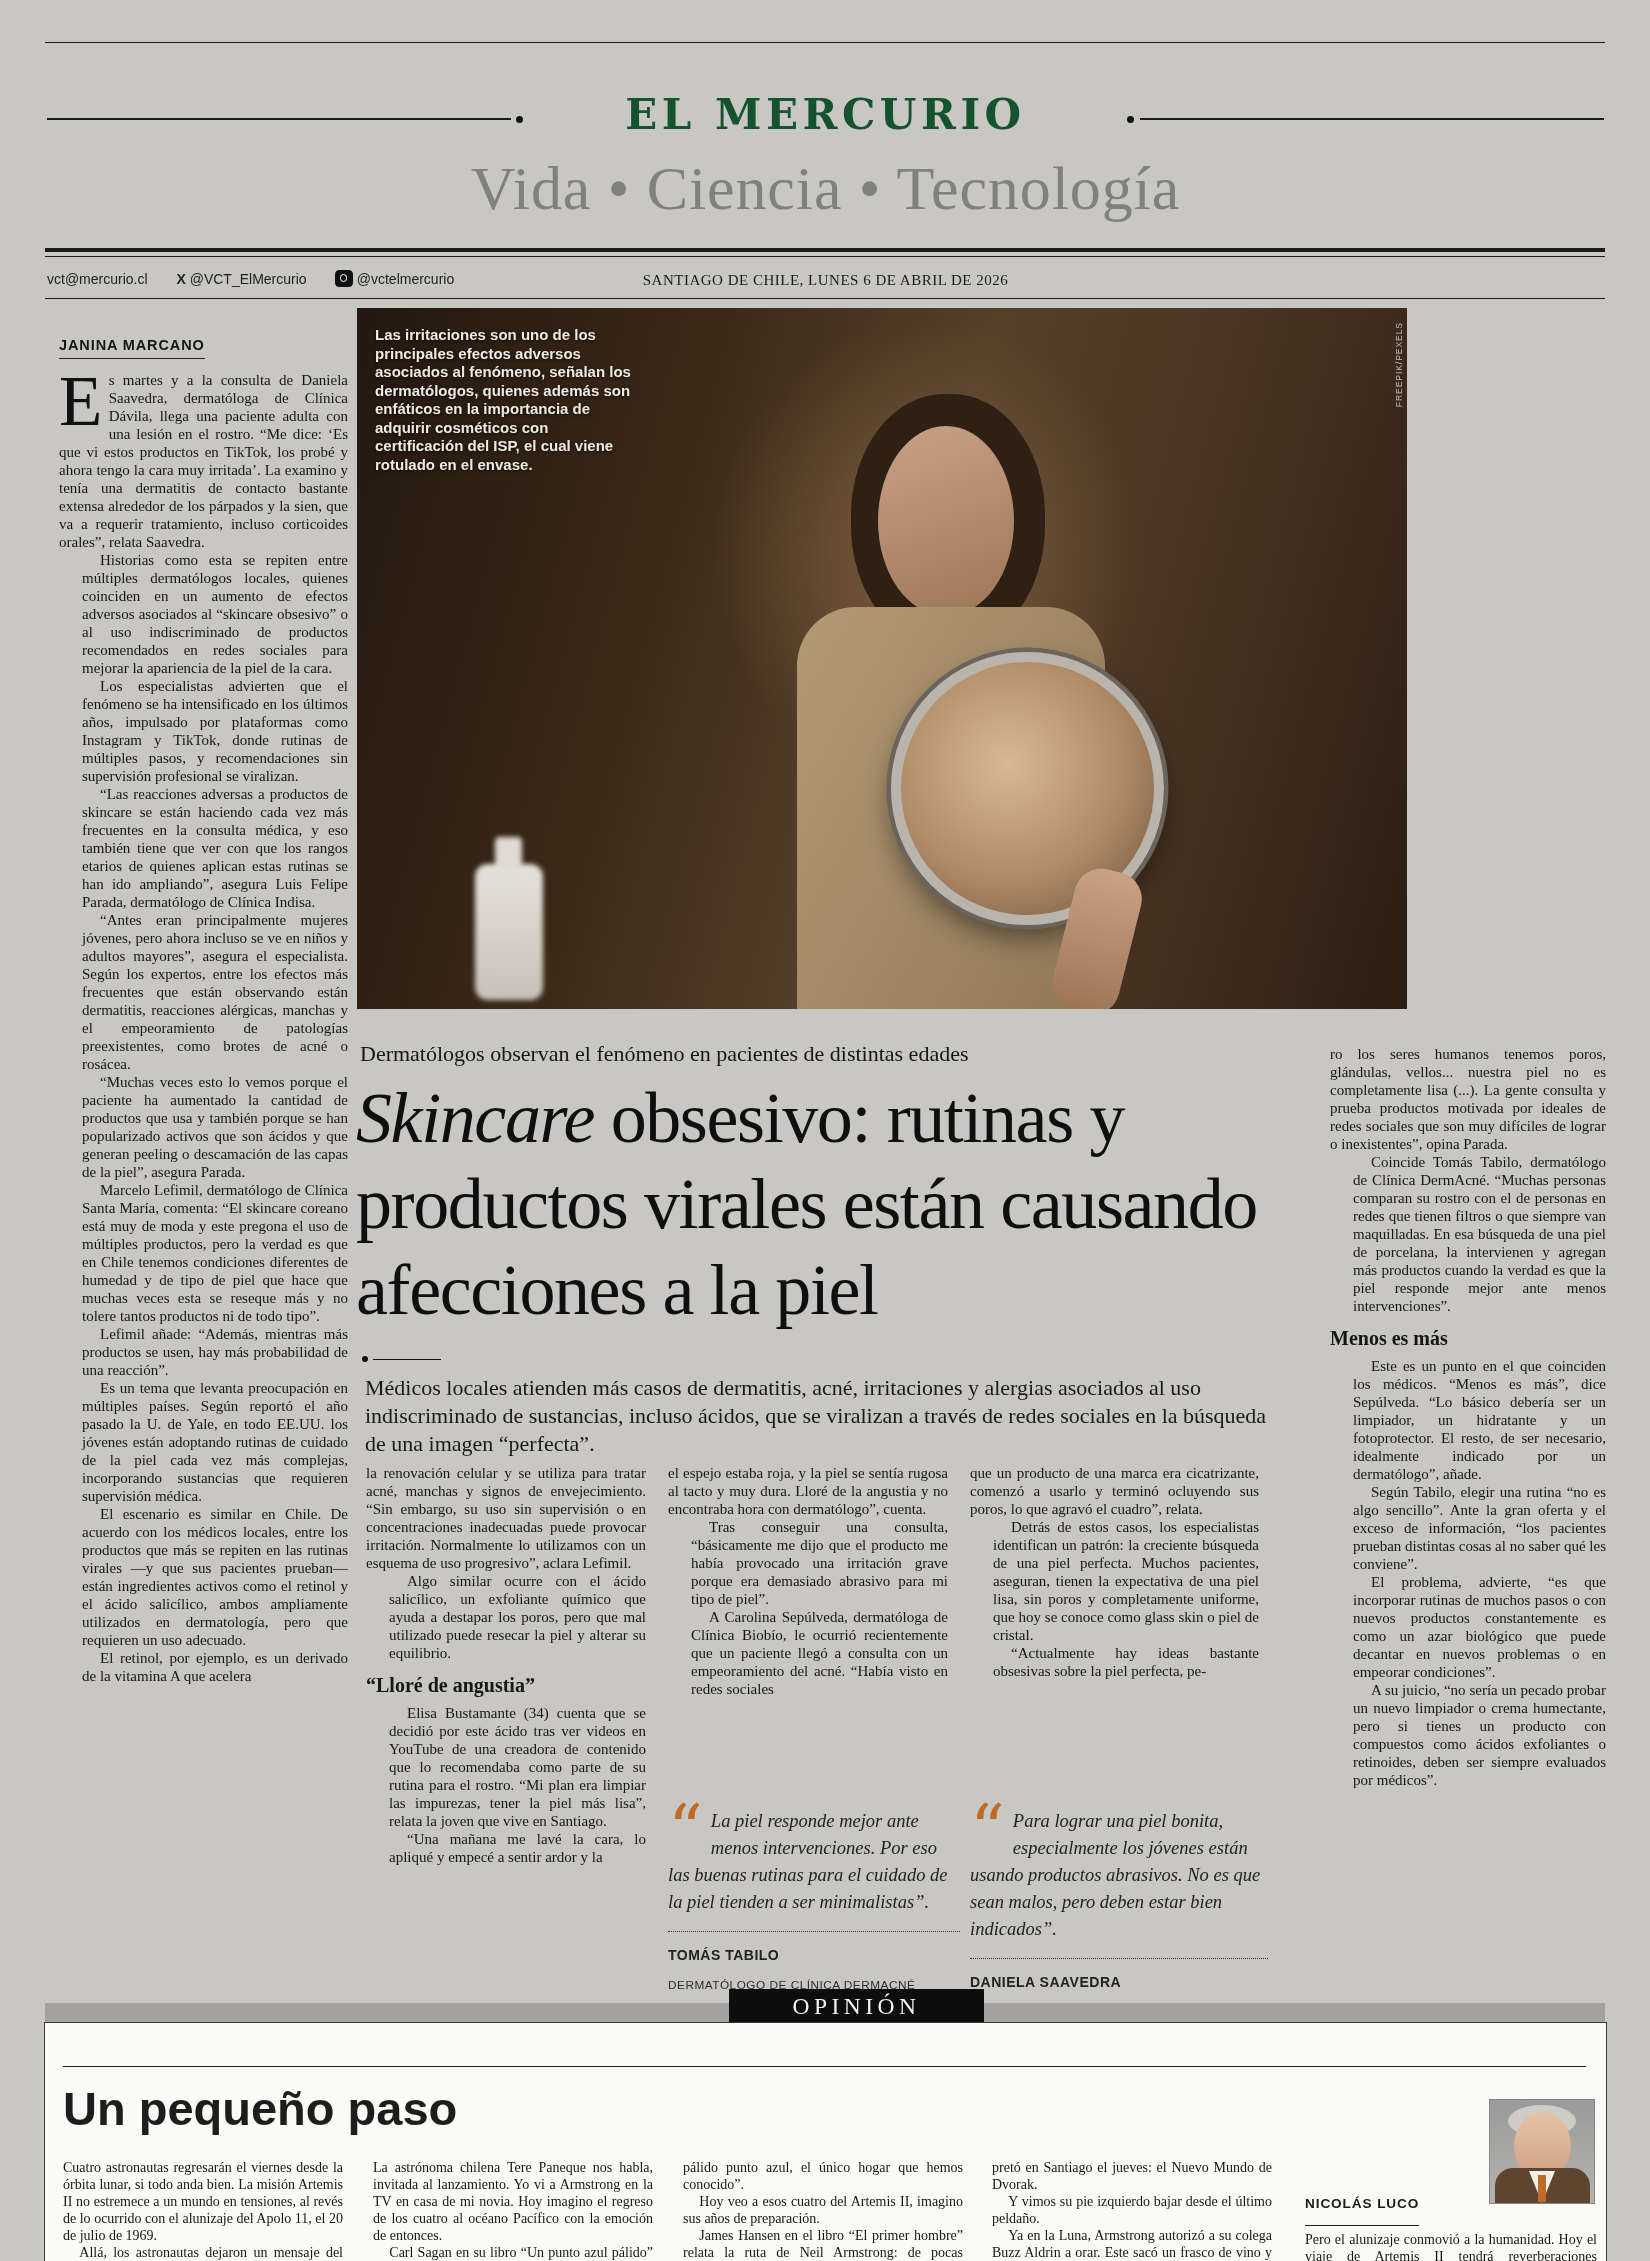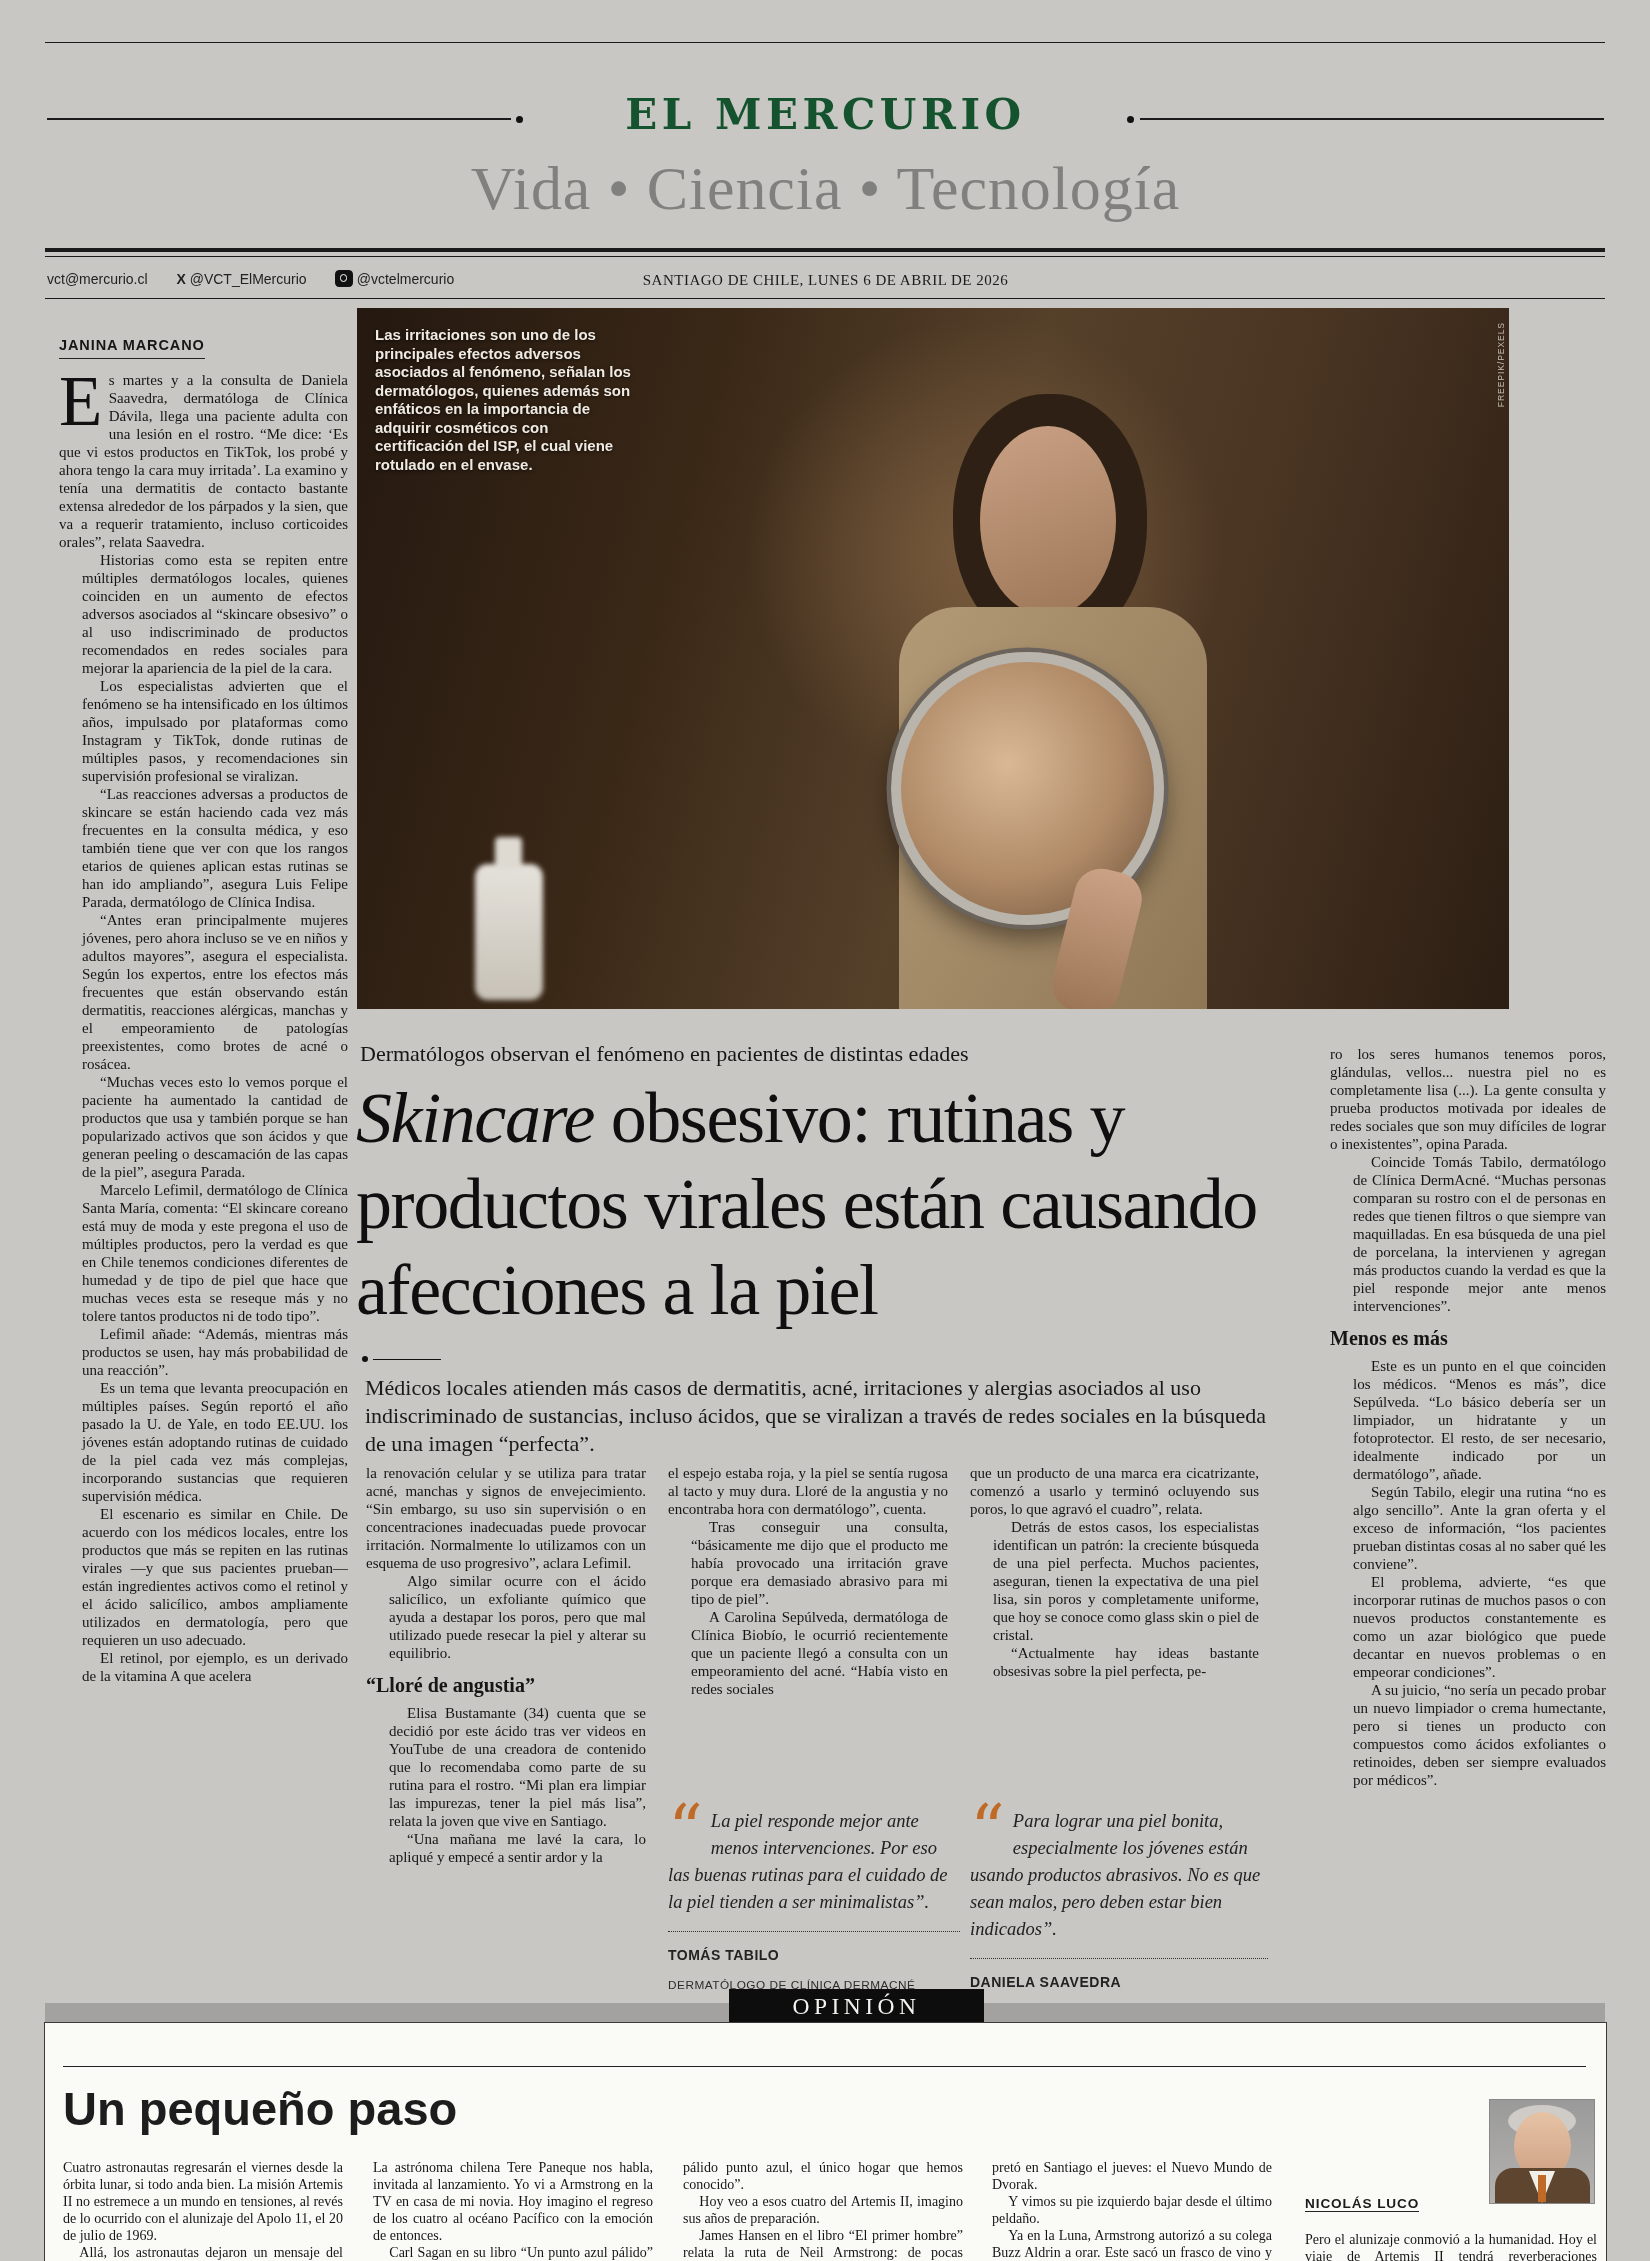--- a/index.html
+++ b/index.html
@@ -17,21 +17,21 @@
   .ig-icon:before{content:"";position:absolute;left:3.2px;top:3.2px;width:5.4px;height:5.4px;border:1.8px solid #fff;border-radius:50%;}
   .dateline{position:absolute;top:272px;left:0;right:0;text-align:center;font-size:15px;letter-spacing:0.5px;font-family:"Liberation Serif",serif;}
   
   .bodycol{position:absolute;text-align:justify;font-size:15px;line-height:18px;color:#161616;overflow:hidden;}
   .bodycol p{margin:0;}
   .bodycol p.ind{text-indent:18px;margin-left:23px;}
   .byline{font-family:"Liberation Sans",sans-serif;font-weight:bold;font-size:14.5px;letter-spacing:0.9px;border-bottom:1.4px solid #222;display:inline-block;padding-bottom:3.6px;margin-bottom:12.7px;}
   .dropcap{float:left;font-size:71px;line-height:54px;padding:2.7px 6.3px 0 0;font-family:"Liberation Serif",serif;color:#111;}
   .subhead{font-weight:bold;font-size:20px;margin:13.6px 0 10px 0;text-indent:0 !important;}
   
-  .photo{position:absolute;left:357px;top:308px;width:1152px;height:701px;overflow:hidden;background:linear-gradient(105deg,#241810 0%,#3a2817 28%,#55402a 52%,#4a3523 72%,#2c1e13 100%);}
+  .photo{position:absolute;left:357px;top:308px;width:1050px;height:701px;overflow:hidden;background:linear-gradient(105deg,#241810 0%,#3a2817 28%,#55402a 52%,#4a3523 72%,#2c1e13 100%);}
   .photo .glow{position:absolute;right:18%;top:-10%;width:55%;height:90%;background:radial-gradient(closest-side,#7a5c3e 0%,rgba(90,66,43,0) 75%);}
   .person{position:absolute;right:253px;top:86px;width:407px;height:615px;}
   .hair{position:absolute;left:104px;top:0;width:194px;height:253px;border-radius:48%;background:#2e2014;}
   .face{position:absolute;left:131px;top:32px;width:136px;height:190px;border-radius:50%;background:linear-gradient(160deg,#caa184,#9c7557);}
   .torso{position:absolute;left:50px;top:213px;width:308px;height:407px;border-radius:59px 59px 0 0;background:linear-gradient(120deg,#b39a76,#8f7756);}
   .mirror{position:absolute;left:534px;top:344px;width:253px;height:253px;border-radius:50%;background:radial-gradient(circle at 42% 40%,#d9b896 0%,#b08a67 55%,#69503a 100%);border:10px solid #b9b4ac;box-shadow:0 0 0 4.5px #6b645c, 0 13.6px 27px rgba(0,0,0,.45);}
   .arm{position:absolute;left:706px;top:561px;width:68px;height:145px;background:linear-gradient(#caa184,#9c7557);border-radius:27px;transform:rotate(14deg);}
   .bottle{position:absolute;left:118px;top:556px;width:68px;height:136px;border-radius:12.7px;background:linear-gradient(#efece6,#cfcac0);filter:blur(2.7px);opacity:.95;}
   .bottle:before{content:"";position:absolute;left:20.4px;top:-27px;width:27px;height:32px;background:#e8e4dd;border-radius:4.5px;}
   .caption{position:absolute;left:18px;top:18px;width:260px;font-family:"Liberation Sans",sans-serif;font-weight:bold;font-size:15px;line-height:18.5px;color:#efeae2;text-shadow:0 0.9px 3.6px rgba(0,0,0,.7);}
@@ -57,21 +57,21 @@
   .op-title{position:absolute;left:18px;top:58px;font-family:"Liberation Sans",sans-serif;font-weight:bold;font-size:47px;color:#1d1d1d;}
   .op-col{position:absolute;top:136px;width:280px;height:348px;text-align:justify;font-size:14px;line-height:17px;color:#161616;overflow:hidden;}
   .op-col p{margin:0;}
   .op-col p.ind{text-indent:16.3px;}
   .op-photo{position:absolute;left:1444px;top:76px;width:104px;height:103px;background:linear-gradient(#9a9a9a,#b5b3b0);overflow:hidden;border:0.5px solid #888;}
   .op-photo .hd{position:absolute;left:23.5px;top:11.8px;width:57px;height:68px;border-radius:50%;background:linear-gradient(#e6c3a6,#cfa183);}
   .op-photo .hr{position:absolute;left:18px;top:4.5px;width:68px;height:32px;border-radius:50%;background:#cfcbc6;}
   .op-photo .sw{position:absolute;left:4.5px;top:68px;width:95px;height:41px;border-radius:18px 18px 0 0;background:#5d4530;}
   .op-photo .sh{position:absolute;left:39px;top:71px;width:26px;height:32px;background:#f2efe9;clip-path:polygon(0 0,100% 0,50% 100%);}
   .op-photo .tie{position:absolute;left:48px;top:75px;width:8.1px;height:27px;background:#c06a28;}
-  .op-author{position:absolute;left:1260px;top:173px;font-family:"Liberation Sans",sans-serif;font-weight:bold;font-size:13.6px;letter-spacing:0.9px;border-bottom:1.4px solid #222;padding-bottom:0;}
+  .op-author{position:absolute;left:1260px;top:173px;font-family:"Liberation Sans",sans-serif;font-weight:bold;font-size:13.6px;letter-spacing:0.9px;border-bottom:1.4px solid #222;padding-bottom:14px;}
 </style>
 </head>
 <body>
 
 <div class="page">
 
   <div class="rule" style="left:45px;top:42px;width:1560px;height:1.4px;"></div>
   <div class="masthead">EL MERCURIO</div>
   <div class="rule" style="left:47px;top:118px;width:464px;height:1.8px;"></div>
   <div class="mast-dot" style="left:516px;"></div>

